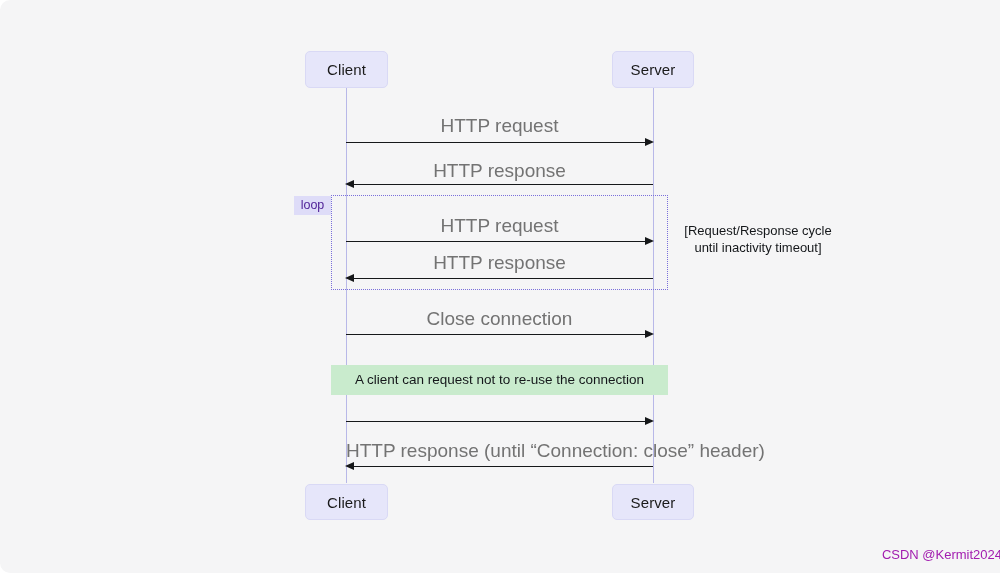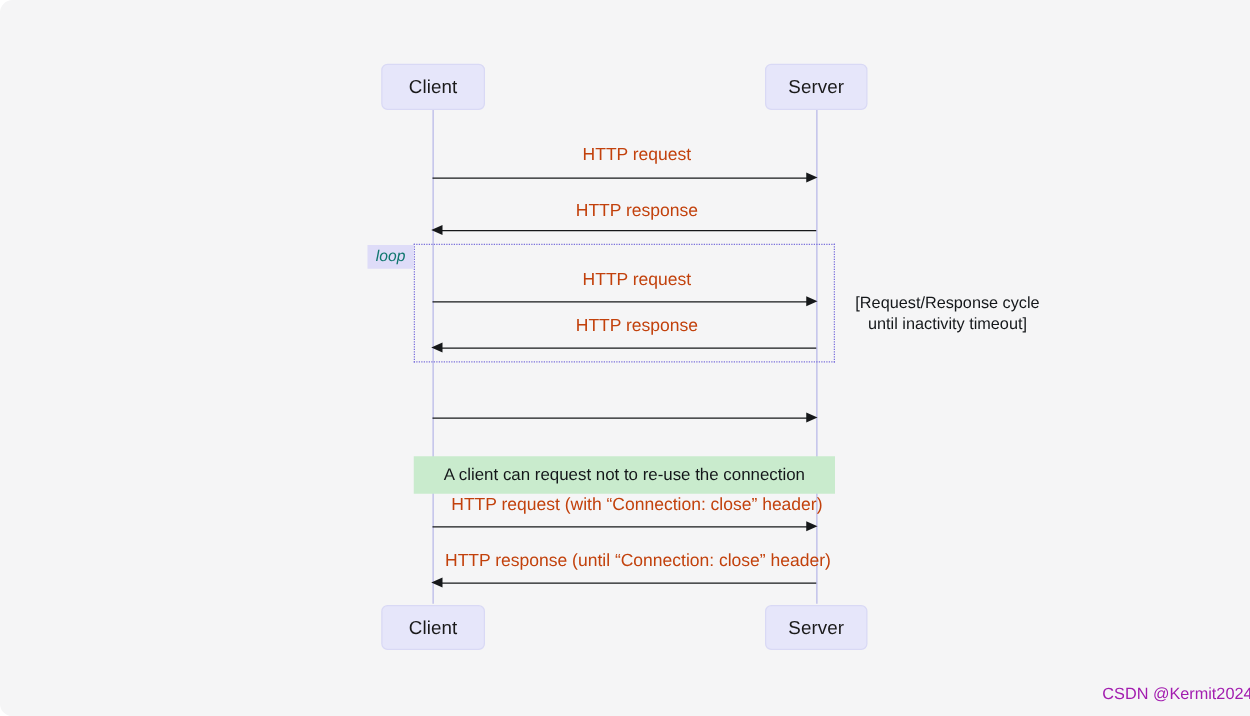--- a/index.html
+++ b/index.html
@@ -46,26 +46,25 @@
   
   .lifeline {
     position: absolute;
     width: 1px;
     background: #b8b8e8;
   }
 
   
   .msg-label {
     position: absolute;
-    font-size: 14px;
-    color: #c2410c;
+    font-size: 19px;
+    color: #737373;
     text-align: center;
     white-space: nowrap;
     line-height: 1;
-    margin-left: 10px;
   }
   .arrow-line {
     position: absolute;
     height: 0;
     border-top: 1.6px solid #16181a;
   }
   .arrow-head {
     position: absolute;
     width: 0;
     height: 0;
@@ -83,27 +82,26 @@
   .loop-box {
     position: absolute;
     box-sizing: border-box;
     border: 1.4px dotted #7a6fdb;
     background: transparent;
   }
   .loop-tag {
     position: absolute;
     box-sizing: border-box;
     background: #dedcf8;
-    color: #0f766e;
+    color: #4c1d95;
     font-size: 12.5px;
     display: flex;
     align-items: center;
     justify-content: center;
     line-height: 1;
-    font-style: italic;
   }
   .loop-caption {
     position: absolute;
     font-size: 13px;
     color: #14171a;
     text-align: center;
     line-height: 17px;
     white-space: pre-line;
   }
 
@@ -151,39 +149,39 @@
     <div class="msg-label" style="left:346px; top:116px; width:307px;">HTTP request</div>
     <div class="arrow-line" style="left:346px; top:142px; width:300px;"></div>
     <div class="arrow-head right" style="left:645px; top:137.5px;"></div>
 
     <div class="msg-label" style="left:346px; top:161px; width:307px;">HTTP response</div>
     <div class="arrow-line" style="left:353px; top:184px; width:300px;"></div>
     <div class="arrow-head left" style="left:345px; top:179.5px;"></div>
 
     <div class="loop-box" style="left:331px; top:195px; width:337px; height:95px;"></div>
     <div class="loop-tag" style="left:294px; top:196px; width:37px; height:19px;">loop</div>
-    <div class="loop-caption" style="left:678px; top:233px; width:160px;">[Request/Response cycle
+    <div class="loop-caption" style="left:678px; top:222px; width:160px;">[Request/Response cycle
 until inactivity timeout]</div>
 
     <div class="msg-label" style="left:346px; top:216px; width:307px;">HTTP request</div>
     <div class="arrow-line" style="left:346px; top:241px; width:300px;"></div>
     <div class="arrow-head right" style="left:645px; top:236.5px;"></div>
 
     <div class="msg-label" style="left:346px; top:253px; width:307px;">HTTP response</div>
     <div class="arrow-line" style="left:353px; top:278px; width:300px;"></div>
     <div class="arrow-head left" style="left:345px; top:273.5px;"></div>
 
+    <div class="msg-label" style="left:346px; top:309px; width:307px;">Close connection</div>
     <div class="arrow-line" style="left:346px; top:334px; width:300px;"></div>
     <div class="arrow-head right" style="left:645px; top:329.5px;"></div>
 
     <div class="note-box" style="left:331px; top:352px; width:337px; height:30px;">
       <span>A client can request not to re-use the connection</span>
     </div>
 
-    <div class="msg-label" style="left:346px; top:396px; width:307px;">HTTP request (with “Connection: close” header)</div>
     <div class="arrow-line" style="left:346px; top:421px; width:300px;"></div>
     <div class="arrow-head right" style="left:645px; top:416.5px;"></div>
 
     <div class="msg-label" style="left:346px; top:441px; width:307px;">HTTP response (until “Connection: close” header)</div>
     <div class="arrow-line" style="left:353px; top:466px; width:300px;"></div>
     <div class="arrow-head left" style="left:345px; top:461.5px;"></div>
 
     <div class="participant" style="left:305px; top:484px; width:83px; height:36px;">
       <span>Client</span>
     </div>

